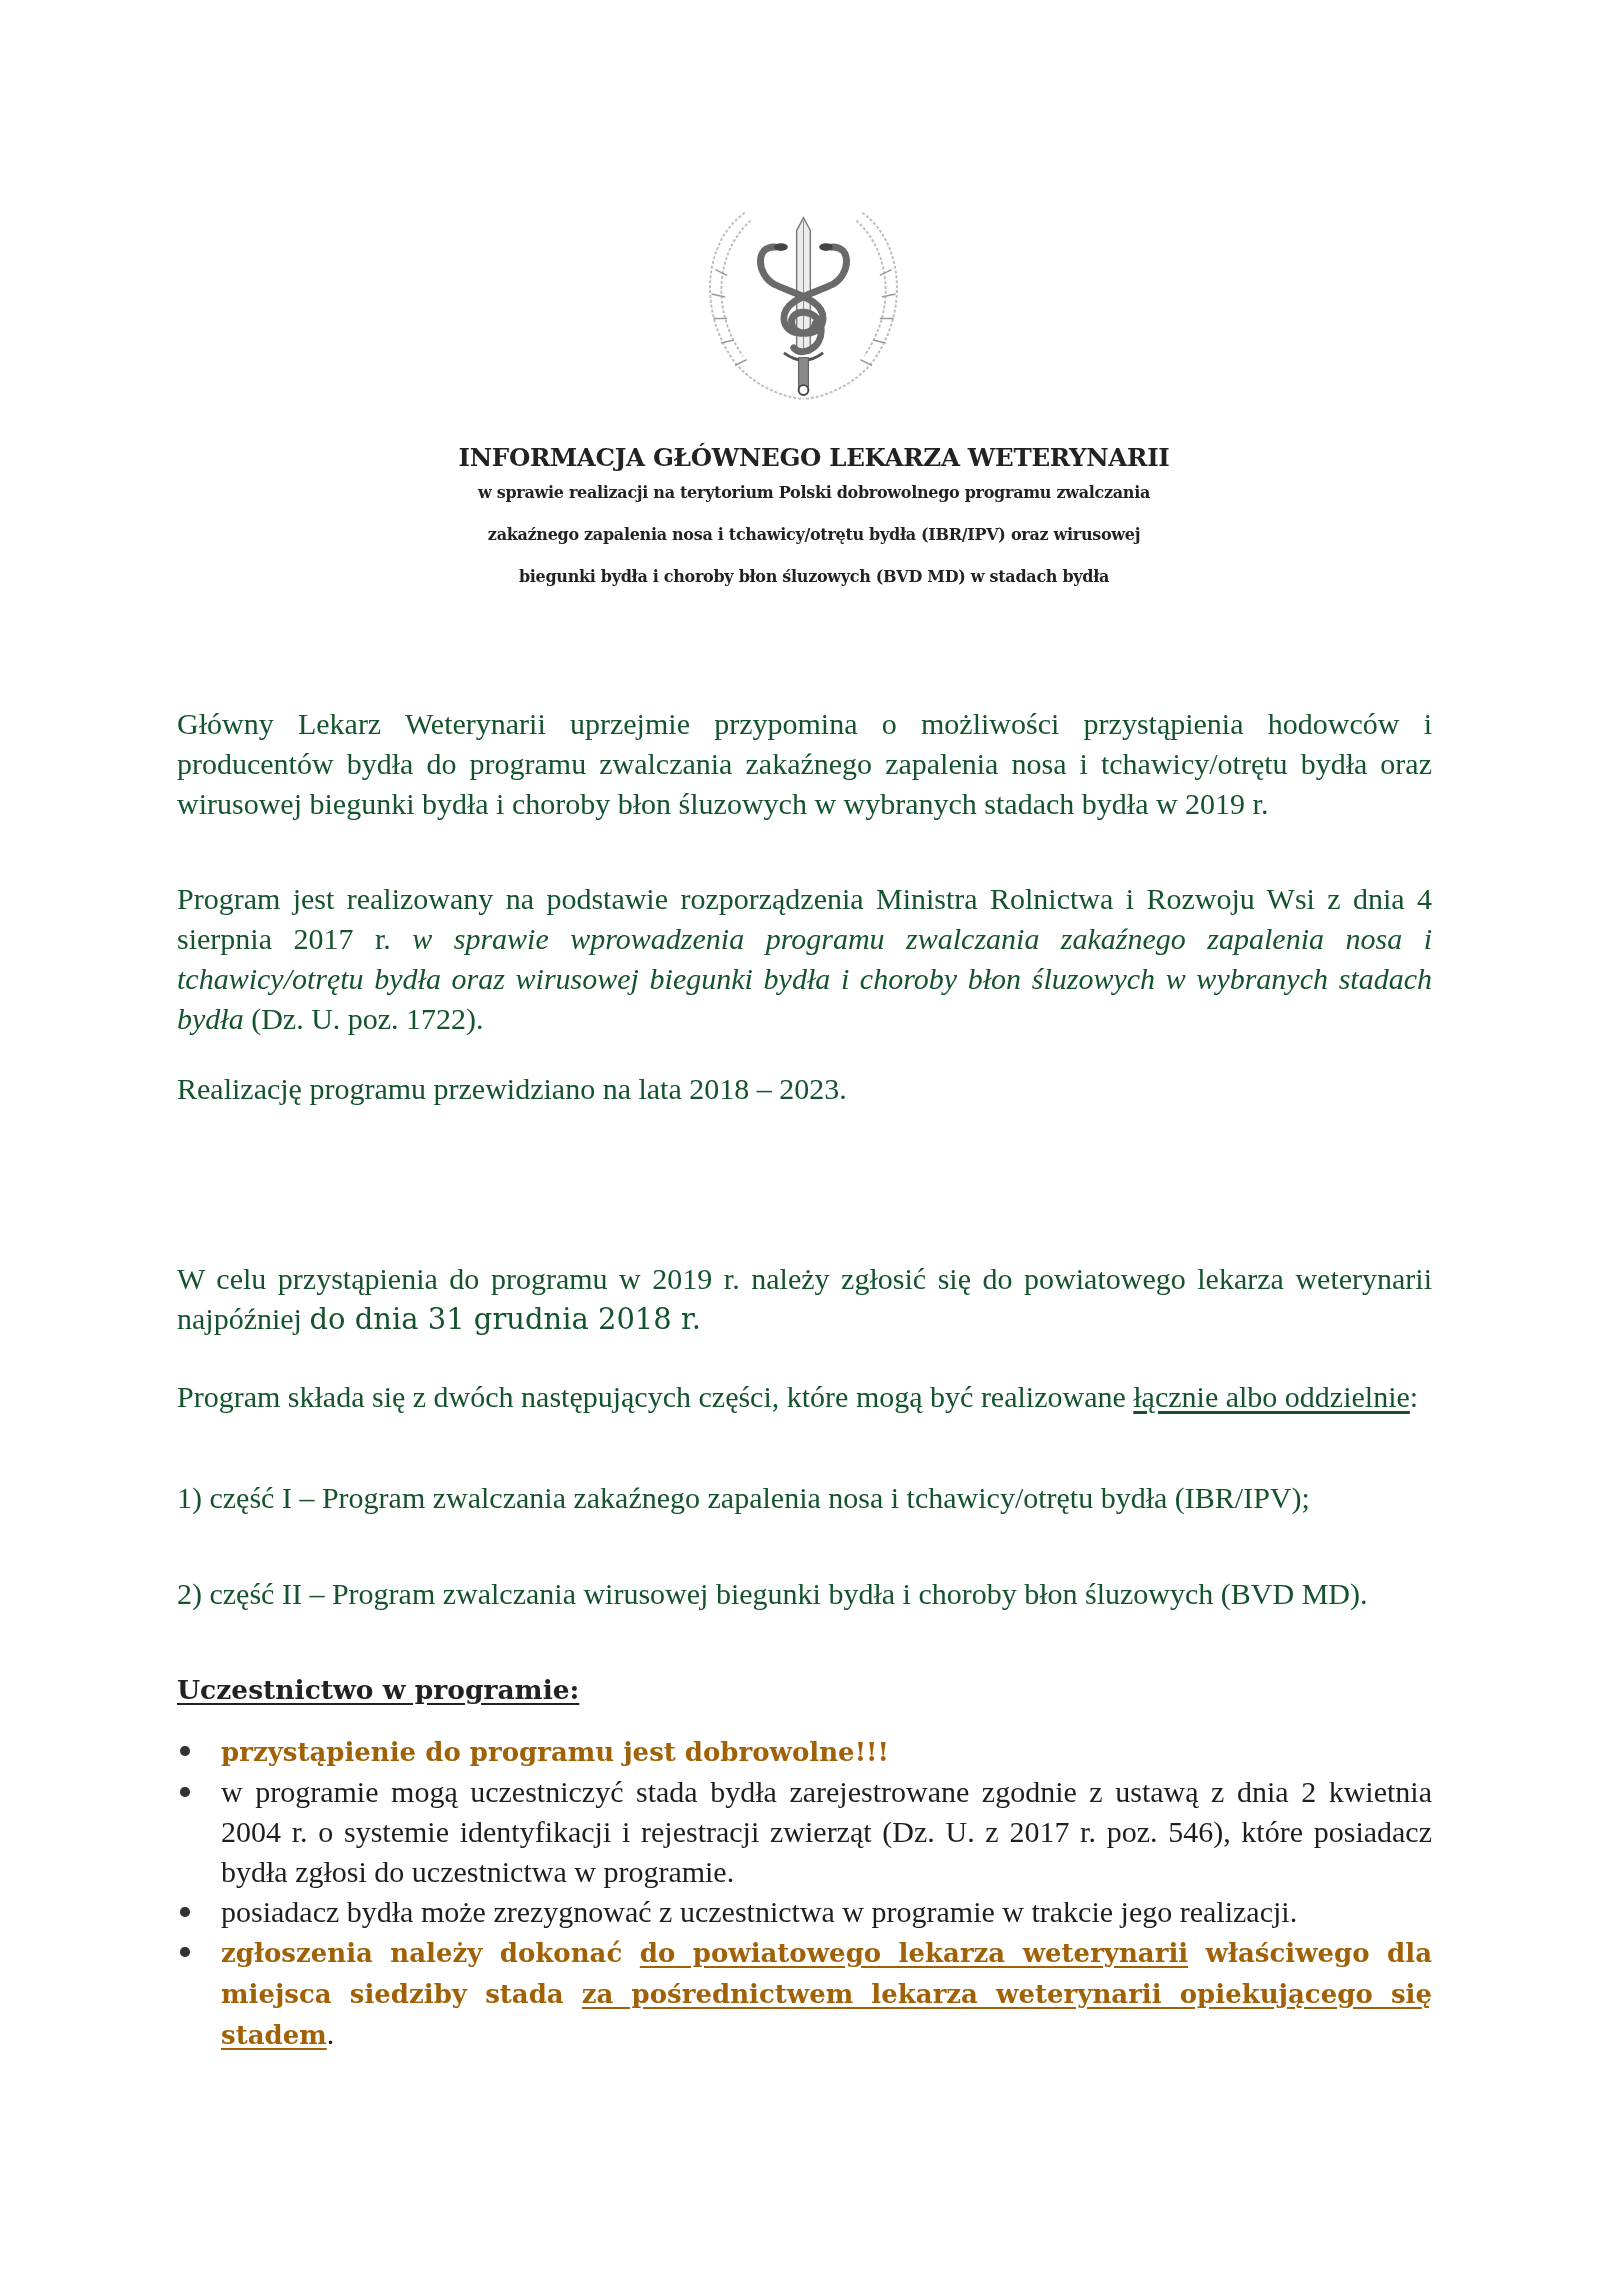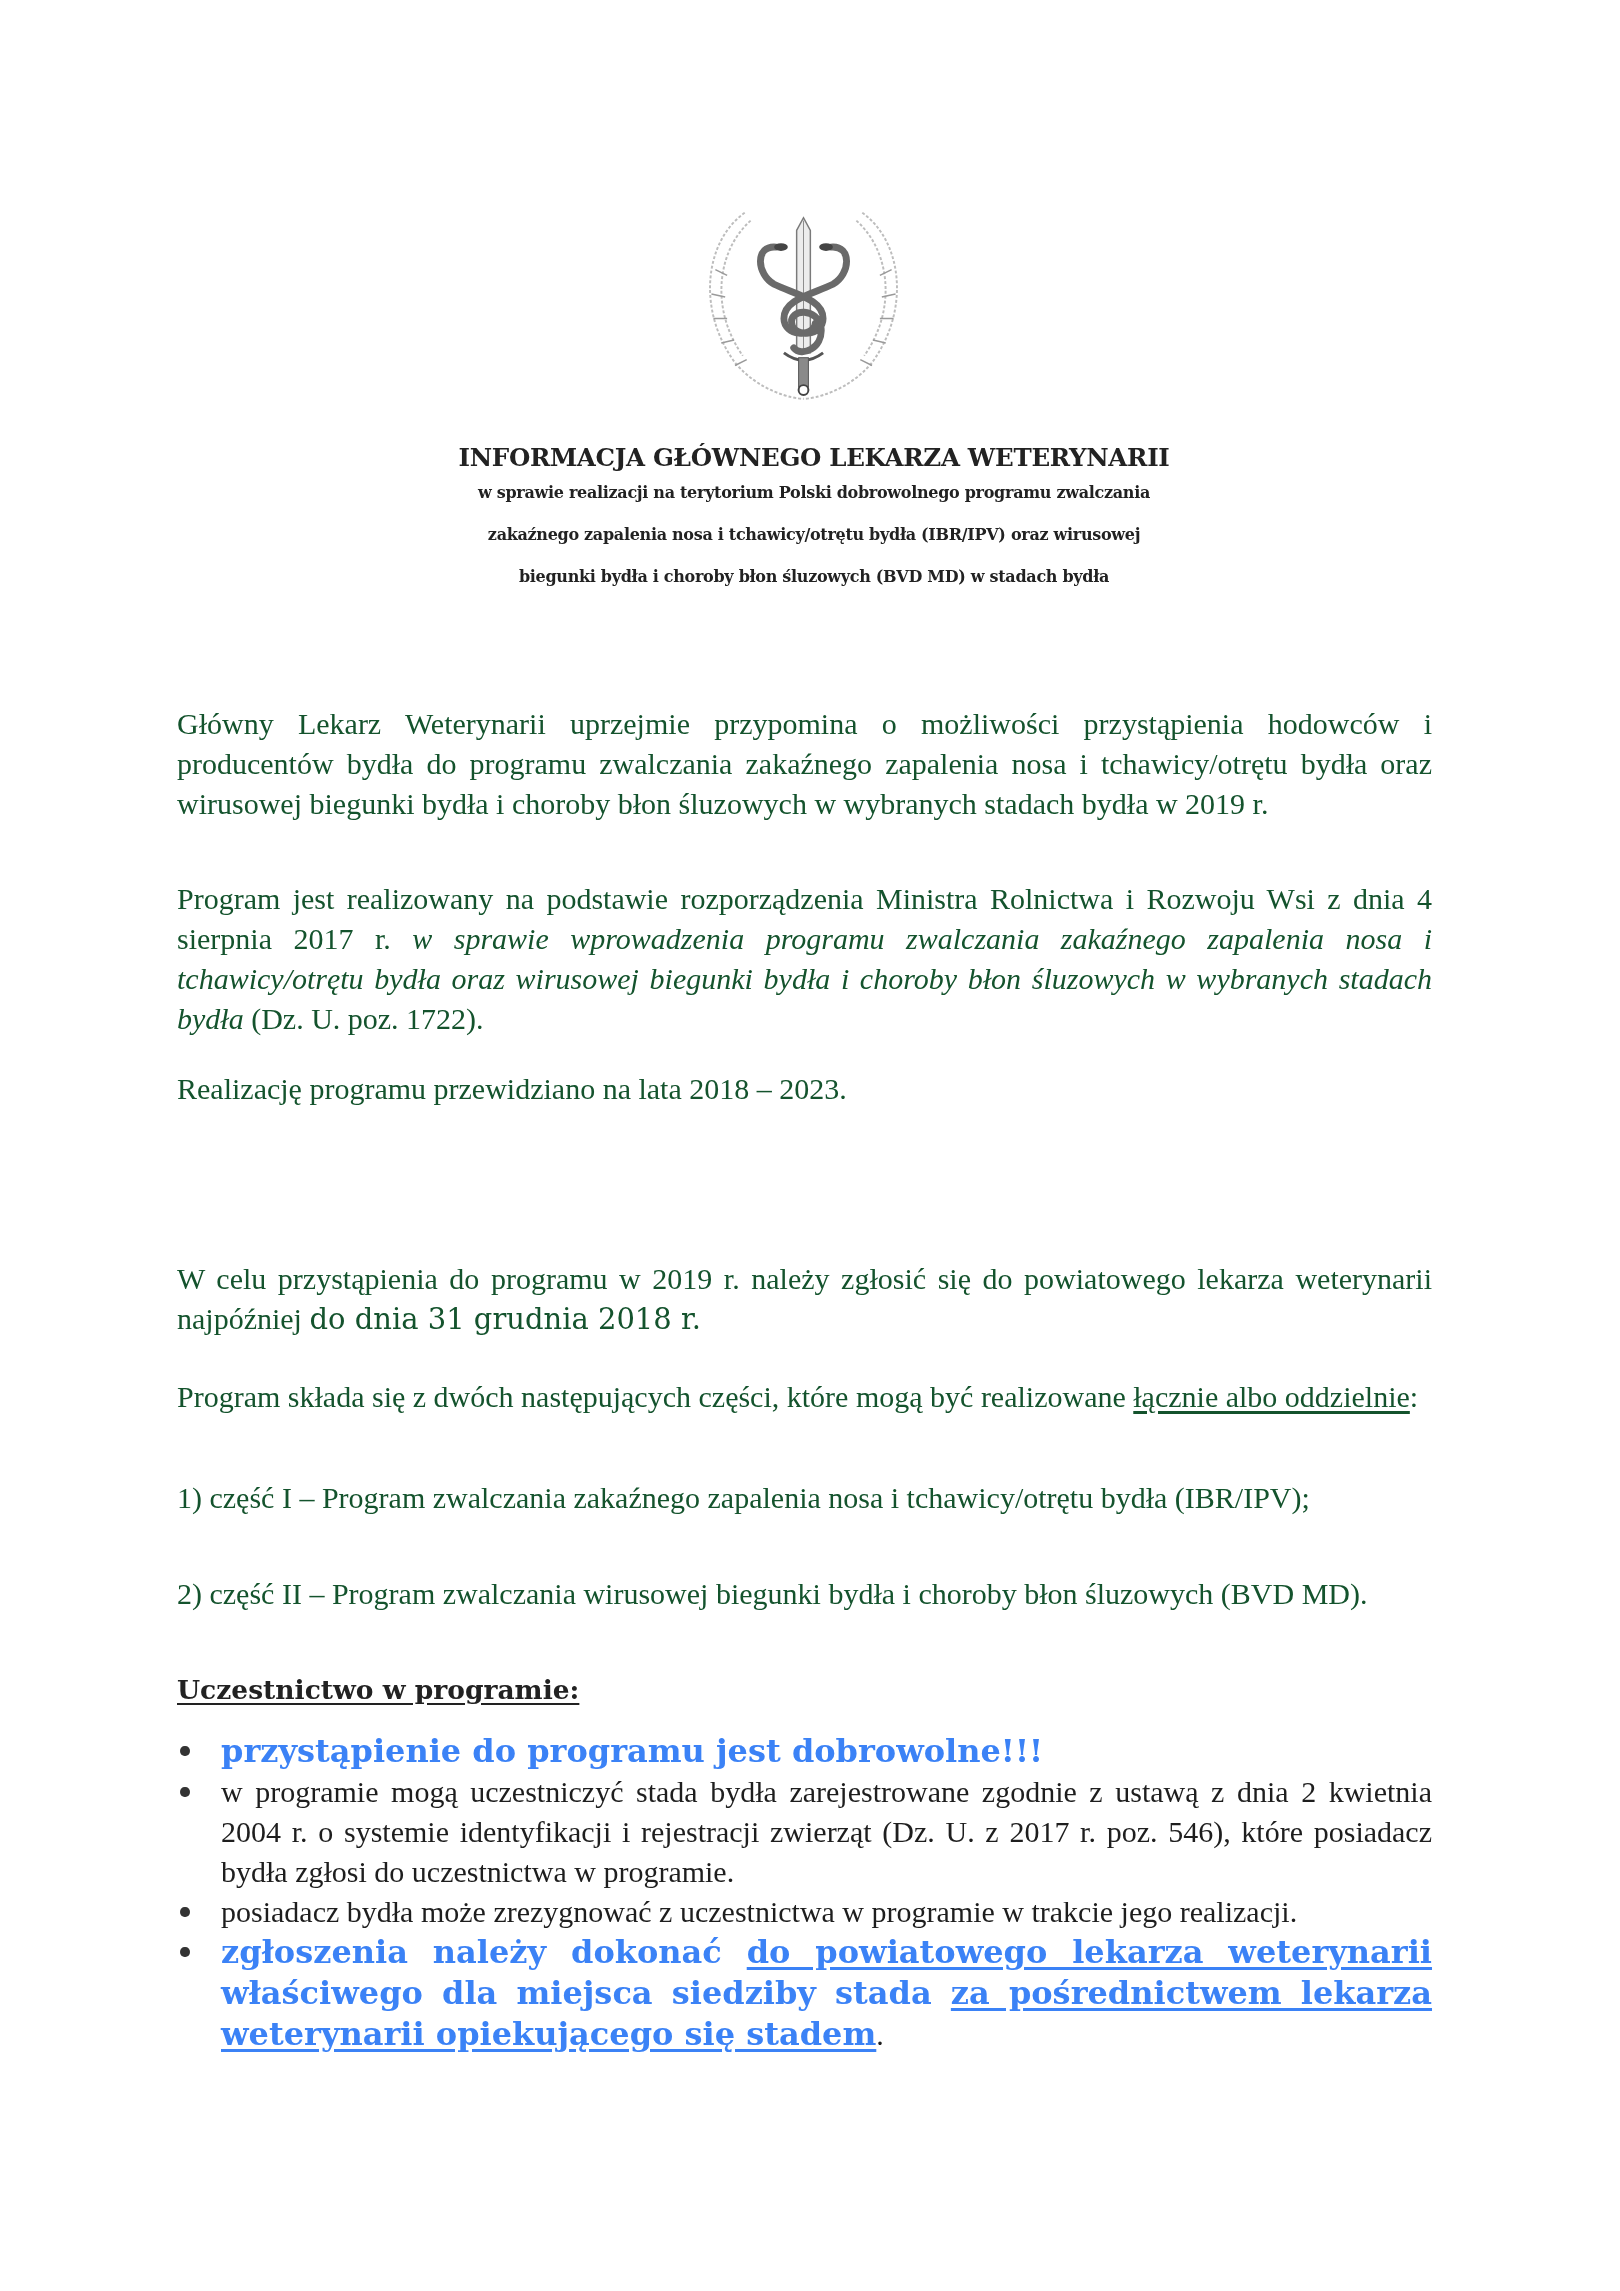--- a/index.html
+++ b/index.html
@@ -107,22 +107,22 @@
     left: 2.9px;
     top: 14.7px;
     width: 9.8px;
     height: 10.8px;
     border-radius: 50%;
     background: #333;
   }
   .bold {
     font-family: "DejaVu Serif", serif;
     font-weight: bold;
-    font-size: 32px;
-    color: #3b82f6;
+    font-size: 26px;
+    color: #a16207;
   }
   .u {
     text-decoration: underline;
     text-underline-offset: 3.9px;
   }
   .it { font-style: italic; }
   .boldnum {
     font-family: "DejaVu Serif", serif;
     font-weight: normal;
     font-size: 29px;

